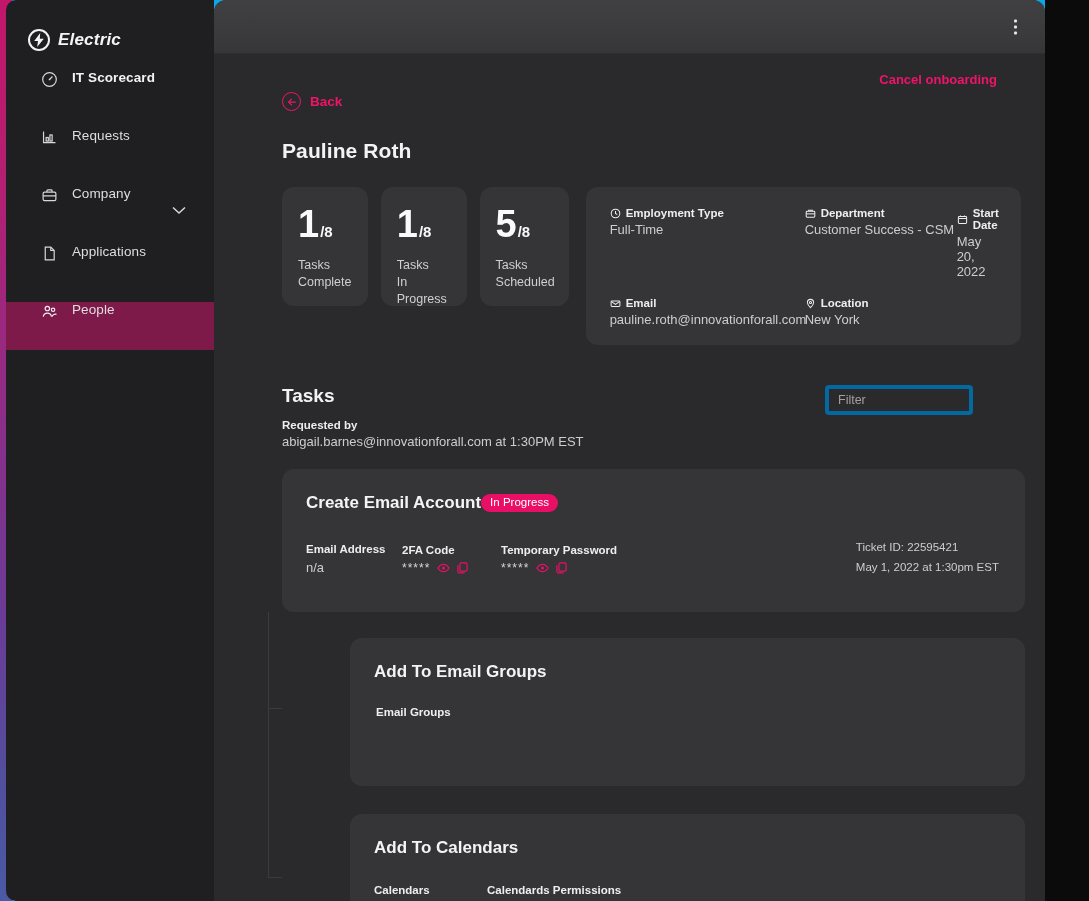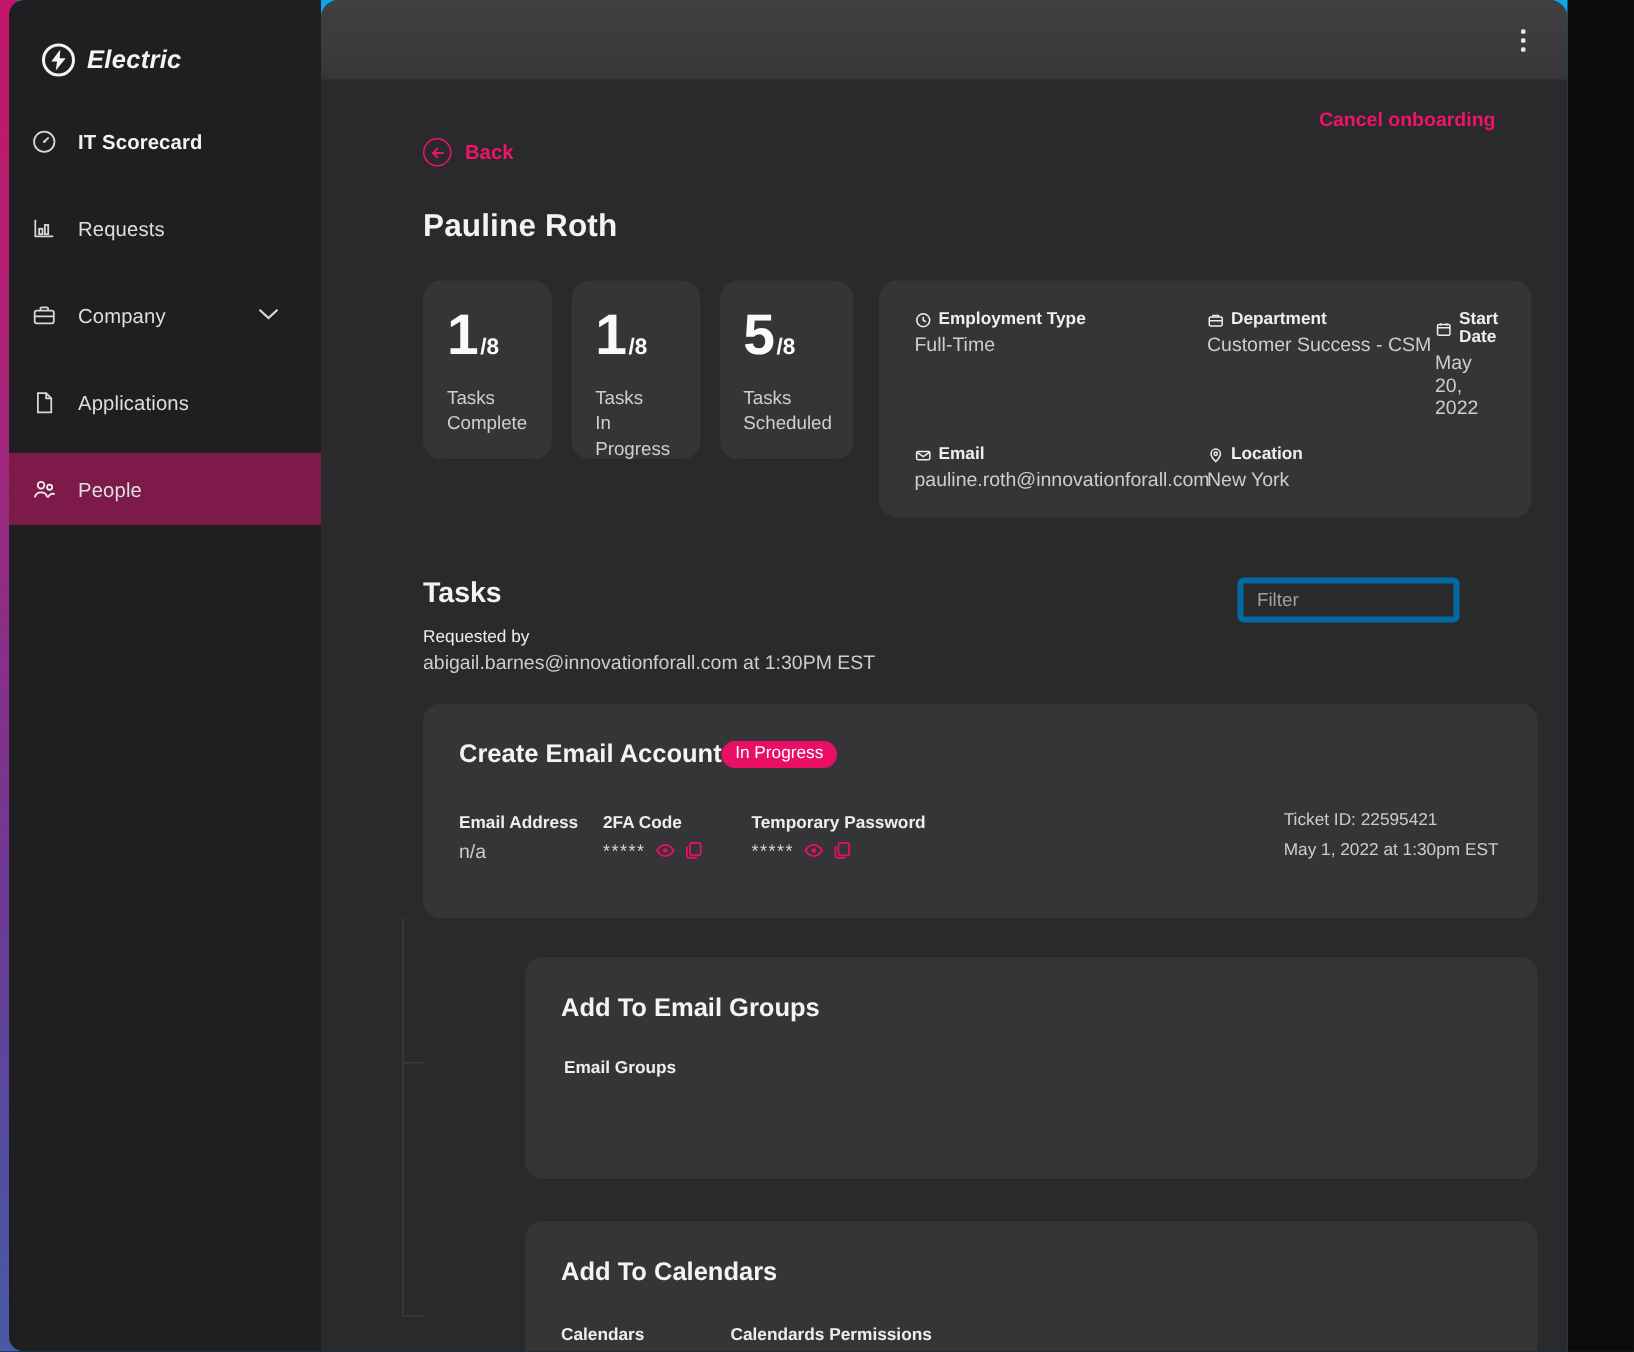--- a/index.html
+++ b/index.html
@@ -43,23 +43,23 @@
   }
   .logo-mark svg { display: block; }
   .logo-text {
     color: #f4f4f5; font-size: 17px; font-weight: bold; font-style: italic;
     letter-spacing: .2px;
   }
 
   .nav { margin-top: 8px; }
   .nav-item {
     position: relative;
-    display: flex; align-items: center;
+    display: flex; align-items: flex-start;
     height: 48px;
-    padding-left: 14px;
+    padding-left: 34px;
     gap: 14px;
     cursor: pointer;
   }
   .nav-item + .nav-item { margin-top: 10px; }
   .nav-item .nav-ico {
     width: 18px; height: 18px; flex: 0 0 18px;
     display: flex; align-items: center; justify-content: center;
     color: #d8d8da;
   }
   .nav-item .nav-ico svg { display: block; }
@@ -172,21 +172,21 @@
   }
   .field-head .fi { color: #eeeef0; display: flex; }
   .field-val { color: #cdcdcf; font-size: 13px; }
 
   
   .tasks-head {
     position: relative;
     padding: 40px 0 0 68px;
   }
   .tasks-title { color: #f3f3f4; font-size: 19px; font-weight: bold; }
-  .req-label { margin-top: 12px; color: #ededef; font-size: 11.5px; font-weight: normal; }
+  .req-label { margin-top: 12px; color: #ededef; font-size: 11.5px; font-weight: bold; }
   .req-value { margin-top: 3px; color: #cdcdcf; font-size: 13px; }
   .filter-box {
     position: absolute; right: 48px; top: 40px;
     width: 148px; height: 30px;
     background: transparent;
     border: 4px solid #0369a1;
     border-radius: 4px;
     color: #cdcdcf; font-size: 12.5px;
     padding: 0 9px;
     font-family: "Liberation Sans", sans-serif;
@@ -213,21 +213,21 @@
 
   .card-title-row { display: flex; align-items: center; }
   .card-title { color: #f4f4f5; font-size: 17px; font-weight: bold; }
   .badge {
     background: #ea0f66; color: #ffffff;
     font-size: 11.5px; border-radius: 10px;
     padding: 3px 9px 4px 9px;
     line-height: 1;
   }
 
-  .fields-row { display: flex; margin-top: 30px; }
+  .fields-row { display: flex; margin-top: 30px; align-items: center; }
   .fcol { margin-right: 0; }
   .fcol .field-head { margin-bottom: 5px; }
   .secret-row { display: flex; align-items: center; gap: 7px; }
   .dots { color: #d6d6d8; font-size: 12px; letter-spacing: 1px; }
   .ico-btn { display: flex; align-items: center; cursor: pointer; color: #ea0f66; }
 
   .ticket-block {
     position: absolute; right: 26px; top: 68px;
     text-align: left;
   }

